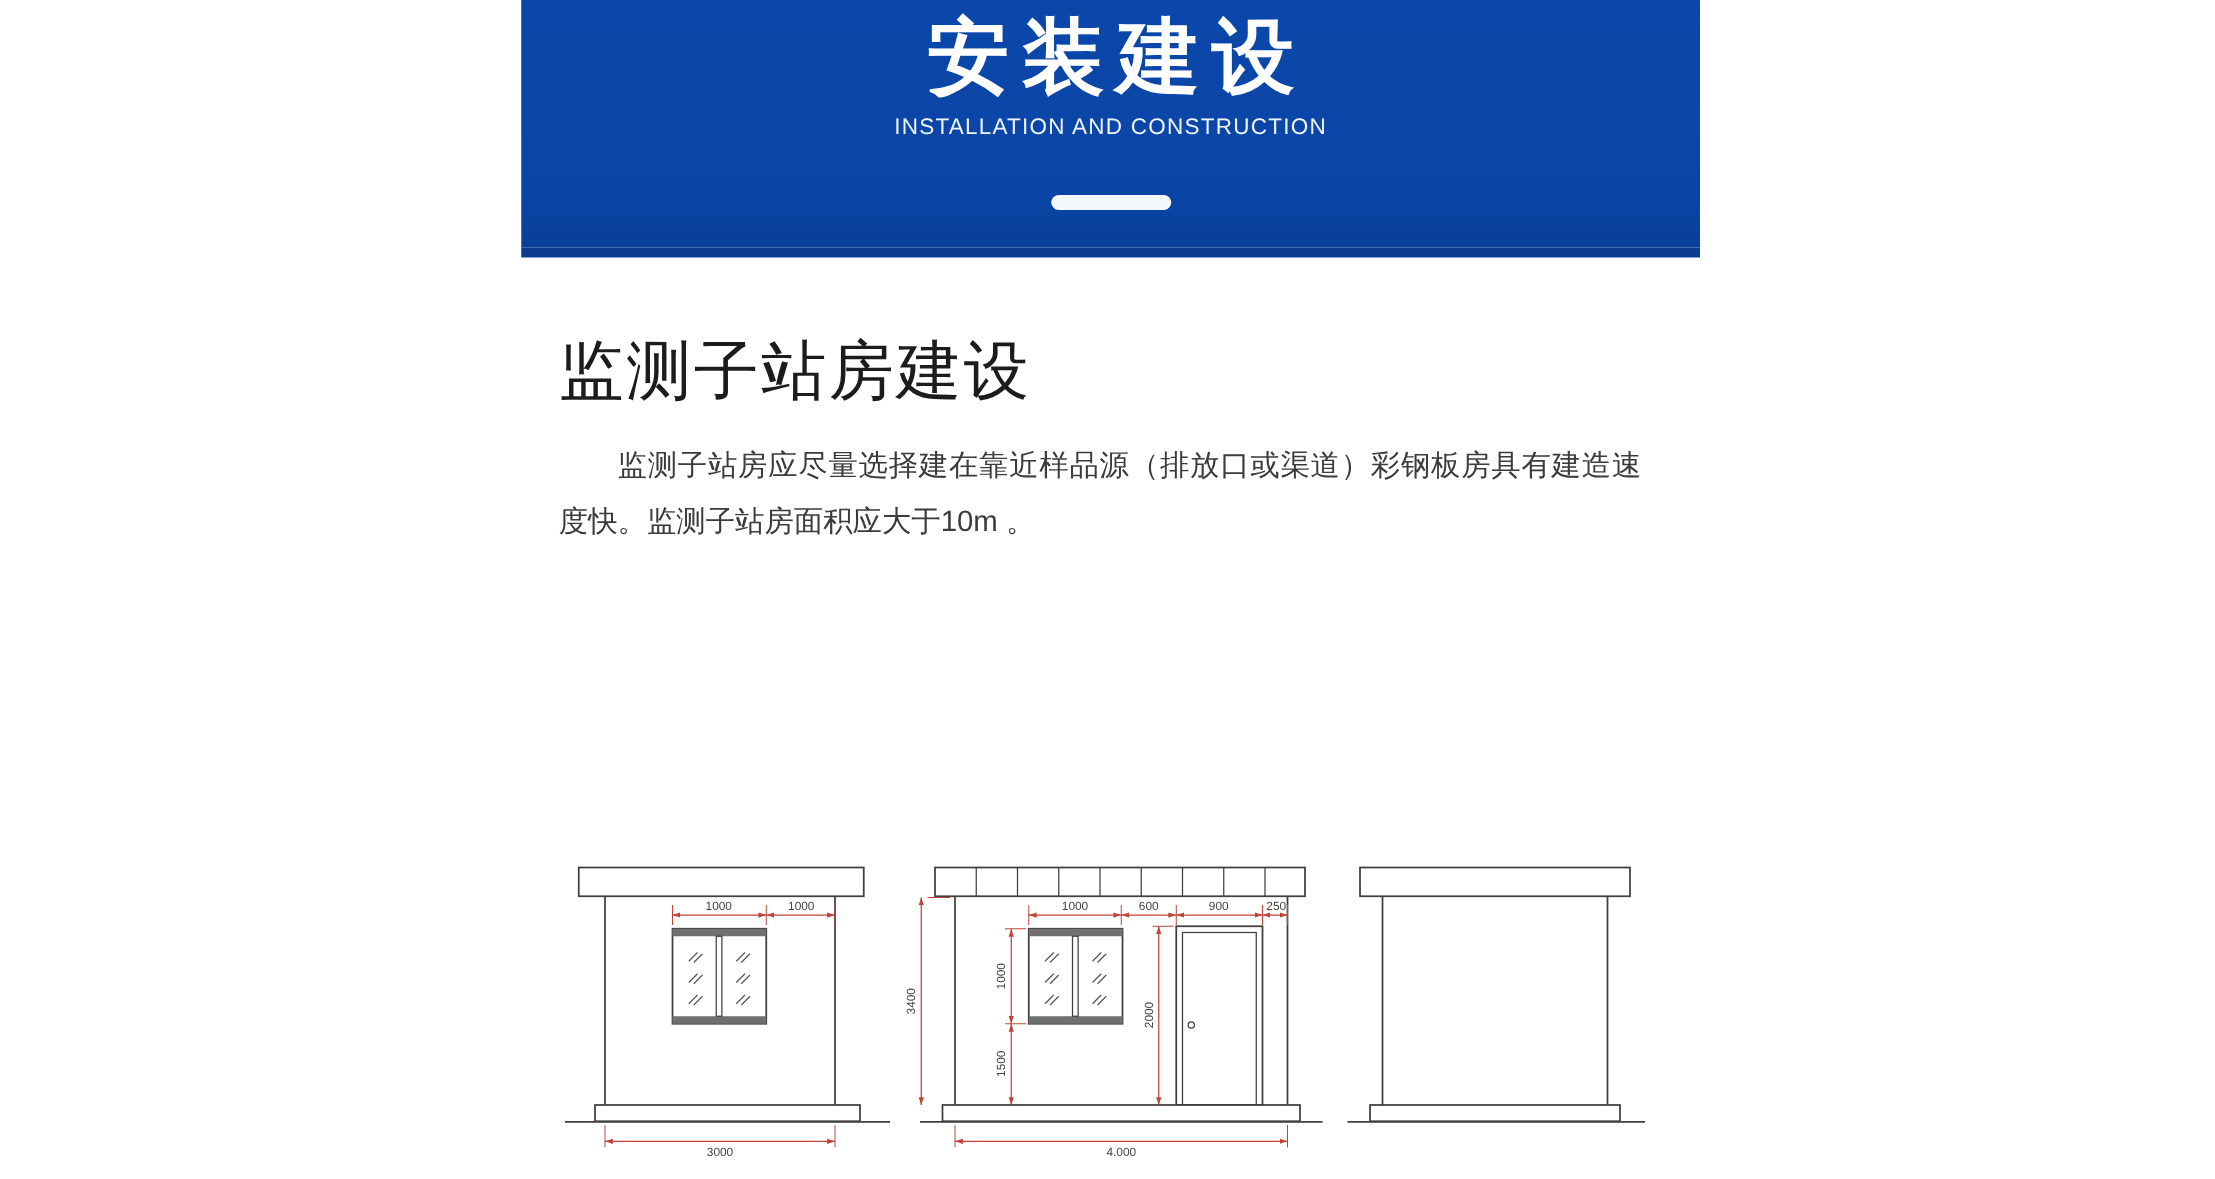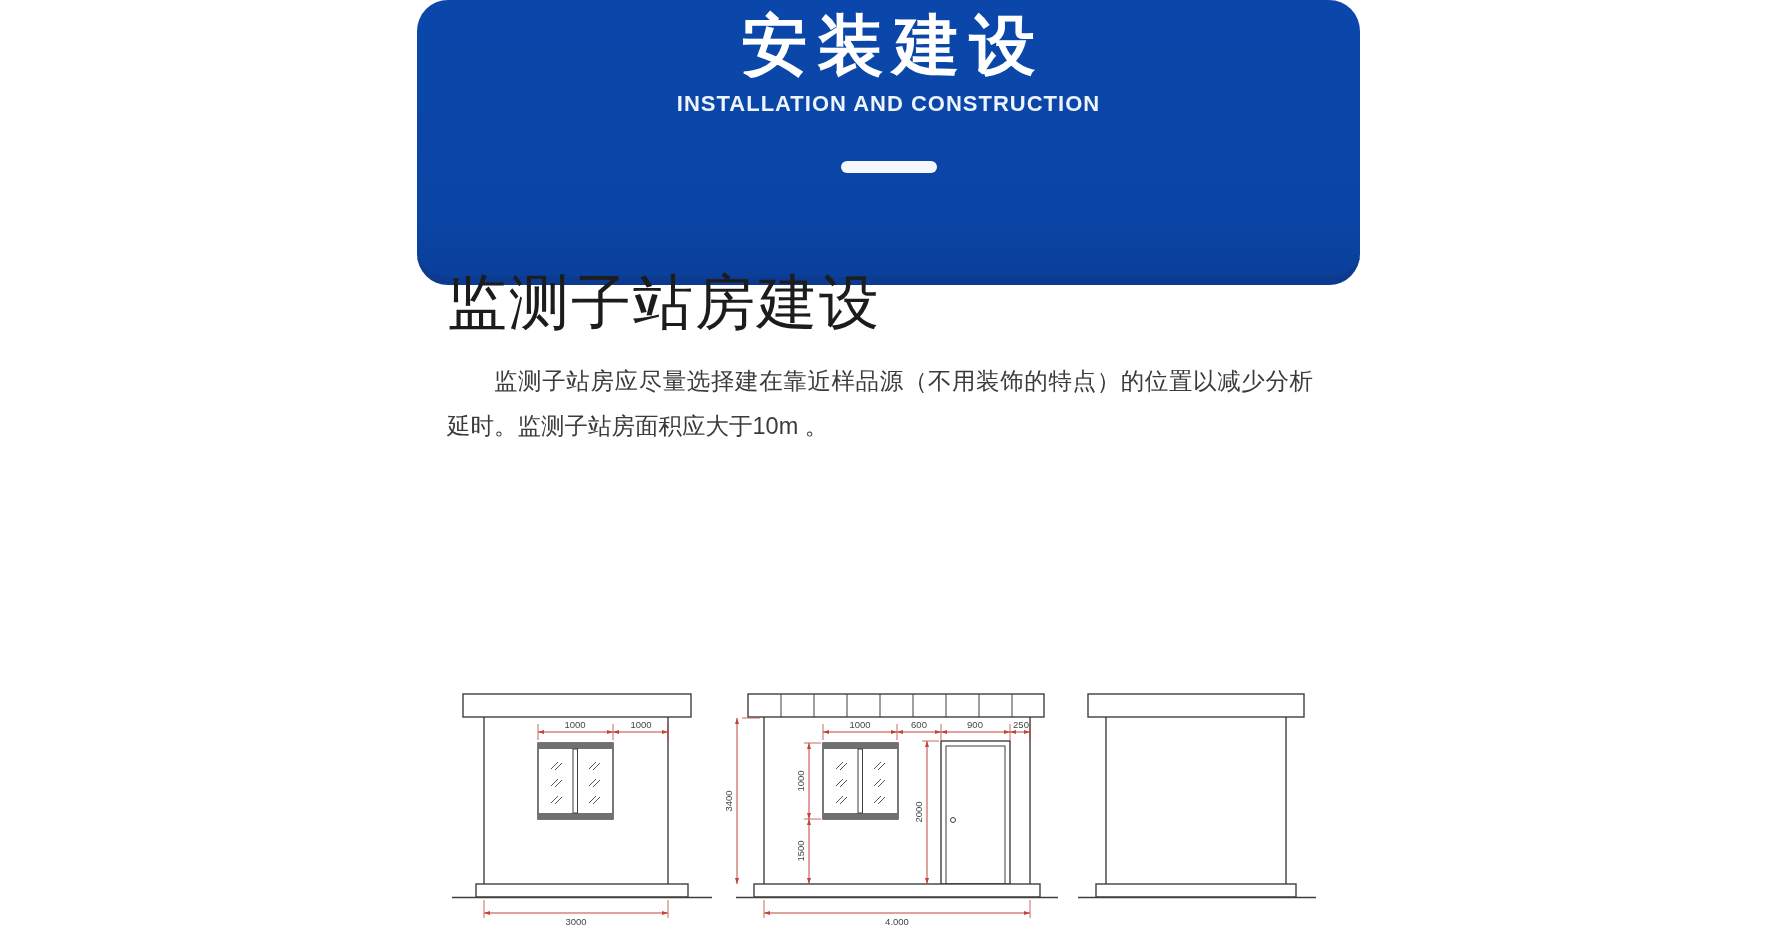--- a/index.html
+++ b/index.html
@@ -3,46 +3,46 @@
 <meta charset="utf-8">
 <style>
   html,body{margin:0;padding:0;}
   body{
     width:1772px;height:943px;position:relative;overflow:hidden;
     background:#ffffff;
     font-family:"Liberation Sans","DejaVu Sans",sans-serif;
   }
   
   .banner{
-    position:absolute;left:417px;top:0;width:943px;height:285px;
+    position:absolute;left:417px;top:0;width:943px;height:206px;
     background:linear-gradient(180deg,#0b47aa 0%,#0a45a6 78%,#0a3f99 100%);
     border-bottom:8px solid #0b3a8e;box-sizing:border-box;
-    display:flex;flex-direction:column;align-items:center;border-radius:31px;
+    display:flex;flex-direction:column;align-items:center;
   }
   .banner-title{
     margin-top:6px;
     font-size:66px;line-height:1.2;font-weight:bold;color:#ffffff;
     letter-spacing:10px;text-indent:10px;
   }
   .banner-subtitle{
     margin-top:6px;
-    font-size:22px;font-weight:bold;color:#eef4fc;letter-spacing:1px;
+    font-size:18px;font-weight:normal;color:#eef4fc;letter-spacing:1px;
   }
   .banner-divider{
     margin-top:44px;width:96px;height:12px;border-radius:6px;
     background:#f4f8fb;
   }
   
   .article{
     position:absolute;left:447px;top:268px;width:866px;
     color:#3b3b3b;
   }
   .article h1{
     margin:0 0 22px 0;
-    font-size:60px;line-height:1.15;font-weight:400;color:#1c1c1c;
+    font-size:52px;line-height:1.15;font-weight:400;color:#1c1c1c;
     letter-spacing:2px;
   }
   .article p{
     margin:0;
     font-size:23.5px;line-height:45px;
     text-indent:2em;text-align:justify;color:#3b3b3b;
   }
   
   .drawings{position:absolute;left:440px;top:688px;width:880px;height:255px;}
   .ol{stroke:#3f3f3f;stroke-width:1.4;fill:none;}
@@ -57,21 +57,21 @@
 <body>
 
 <div class="banner">
   <div class="banner-title">安装建设</div>
   <div class="banner-subtitle">INSTALLATION AND CONSTRUCTION</div>
   <div class="banner-divider"></div>
 </div>
 
 <div class="article">
   <h1>监测子站房建设</h1>
-  <p>监测子站房应尽量选择建在靠近样品源（不用装饰的特点）的位置以减少分析延时。监测子站房面积应大于10m 。</p>
+  <p>监测子站房应尽量选择建在靠近样品源（排放口或渠道）彩钢板房具有建造速度快。监测子站房面积应大于10m 。</p>
 </div>
 
 <svg class="drawings" viewBox="440 688 880 255" xmlns="http://www.w3.org/2000/svg">
   <defs>
     <marker id="ar" viewBox="0 0 10 10" refX="9" refY="5" markerWidth="7" markerHeight="7" orient="auto-start-reverse">
       <path d="M9,5 L0,2 L0,8 Z" fill="#c0443a"></path>
     </marker>
     <g id="gm">
       <line x1="-4" y1="3" x2="3" y2="-4" stroke="#555" stroke-width="1"></line>
       <line x1="0" y1="4" x2="7" y2="-3" stroke="#555" stroke-width="1"></line>

